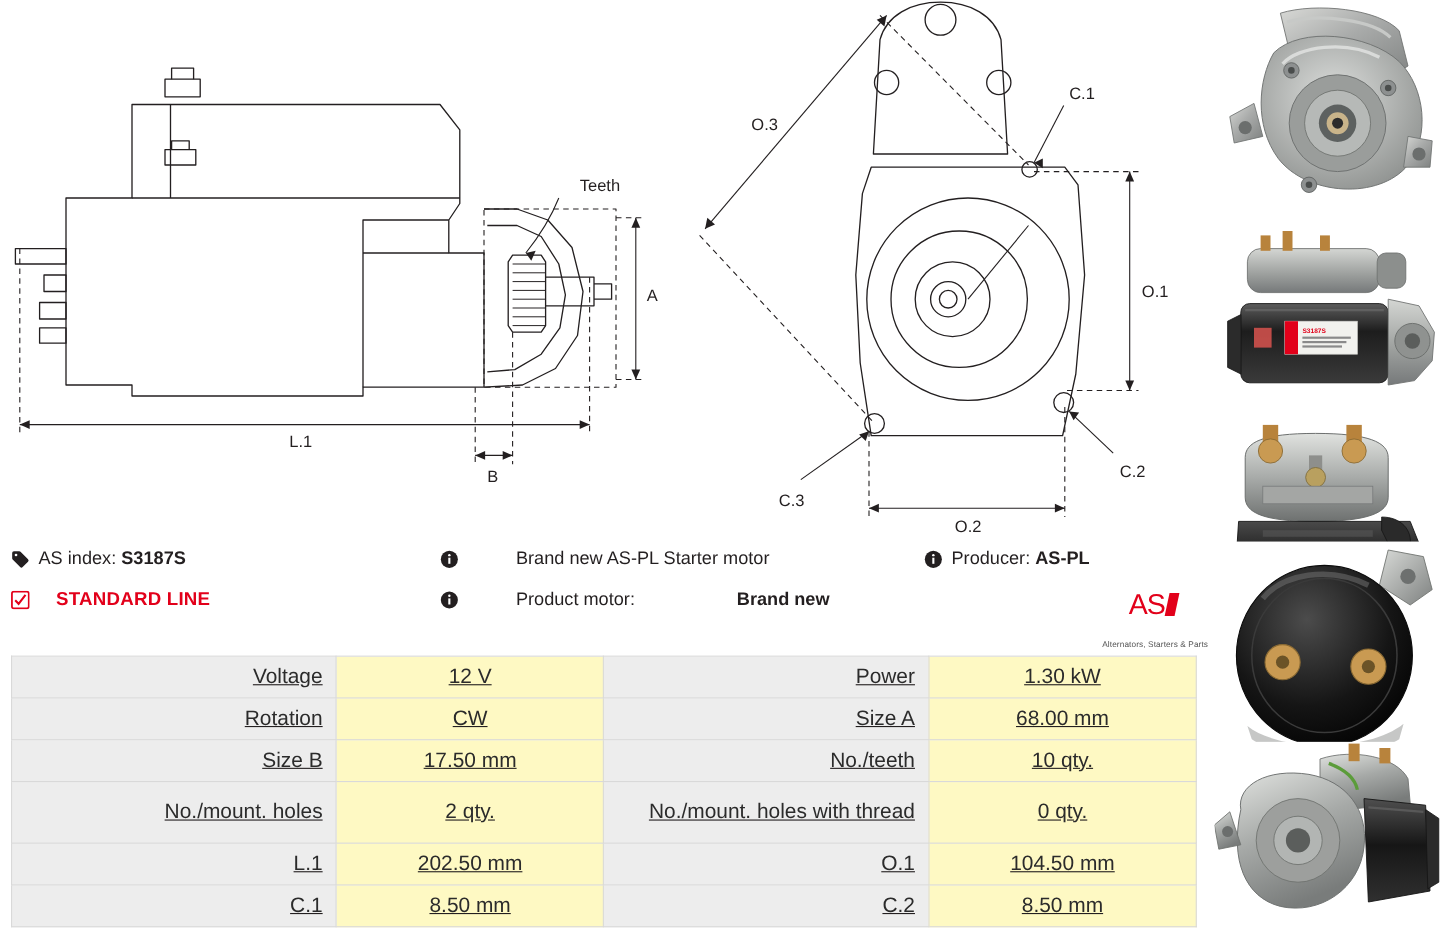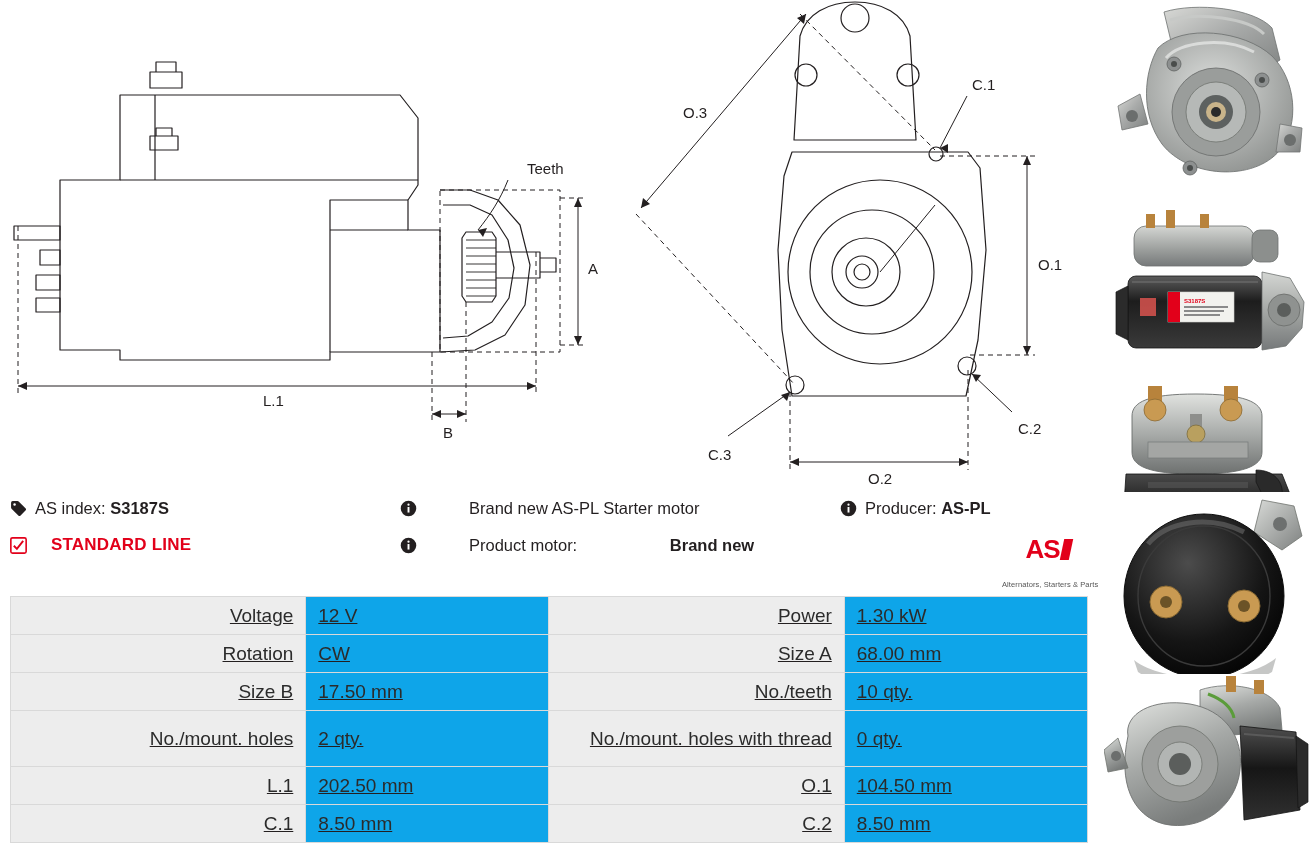--- a/index.html
+++ b/index.html
@@ -69,21 +69,21 @@
 
   
   .as-logo {
     position: absolute;
     right: 222px;
     top: 536px;
     width: 92px;
     text-align: center;
   }
   .as-logo .mark {
-    font-weight: bold;
+    font-weight: normal;
     font-size: 26px;
     color: #e2001a;
     letter-spacing: -1px;
     line-height: 26px;
     position: relative;
     display: inline-block;
   }
   .as-logo .mark .bar {
     display: inline-block;
     width: 9px;
@@ -117,22 +117,22 @@
     padding: 5px 12px;
     vertical-align: middle;
   }
   .spec-table td.label {
     background: #ededed;
     text-align: right;
     width: 272px;
     color: #2b2b2b;
   }
   .spec-table td.value {
-    background: #0ea5e9;
-    text-align: left;
+    background: #fef9c3;
+    text-align: center;
     width: 224px;
     color: #2b2b2b;
   }
   .spec-table tr.tall td { height: 56px; }
 
   
   .photos {
     position: absolute;
     right: 4px;
     top: 2px;

